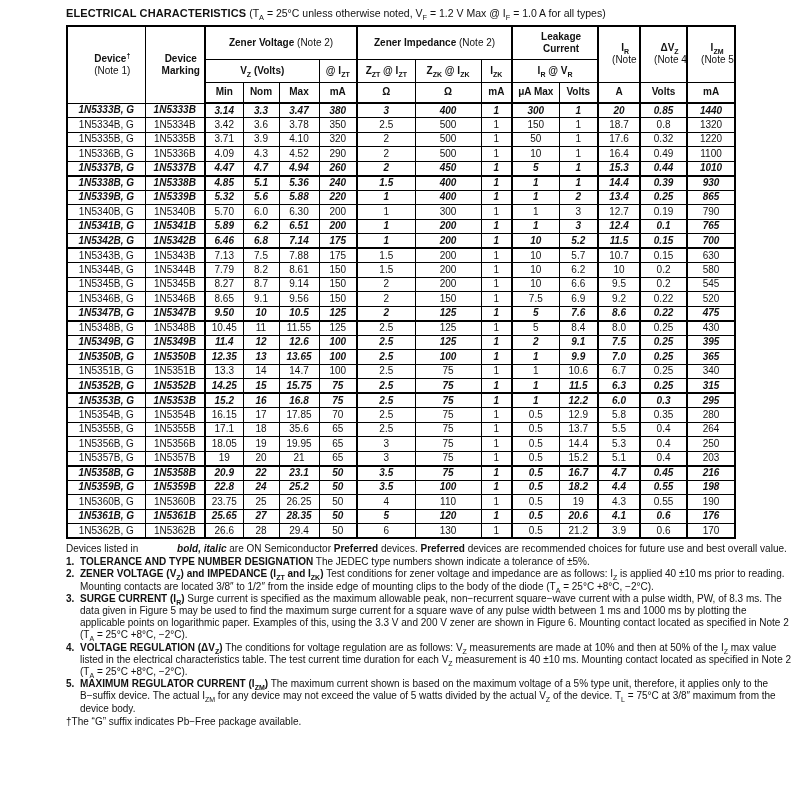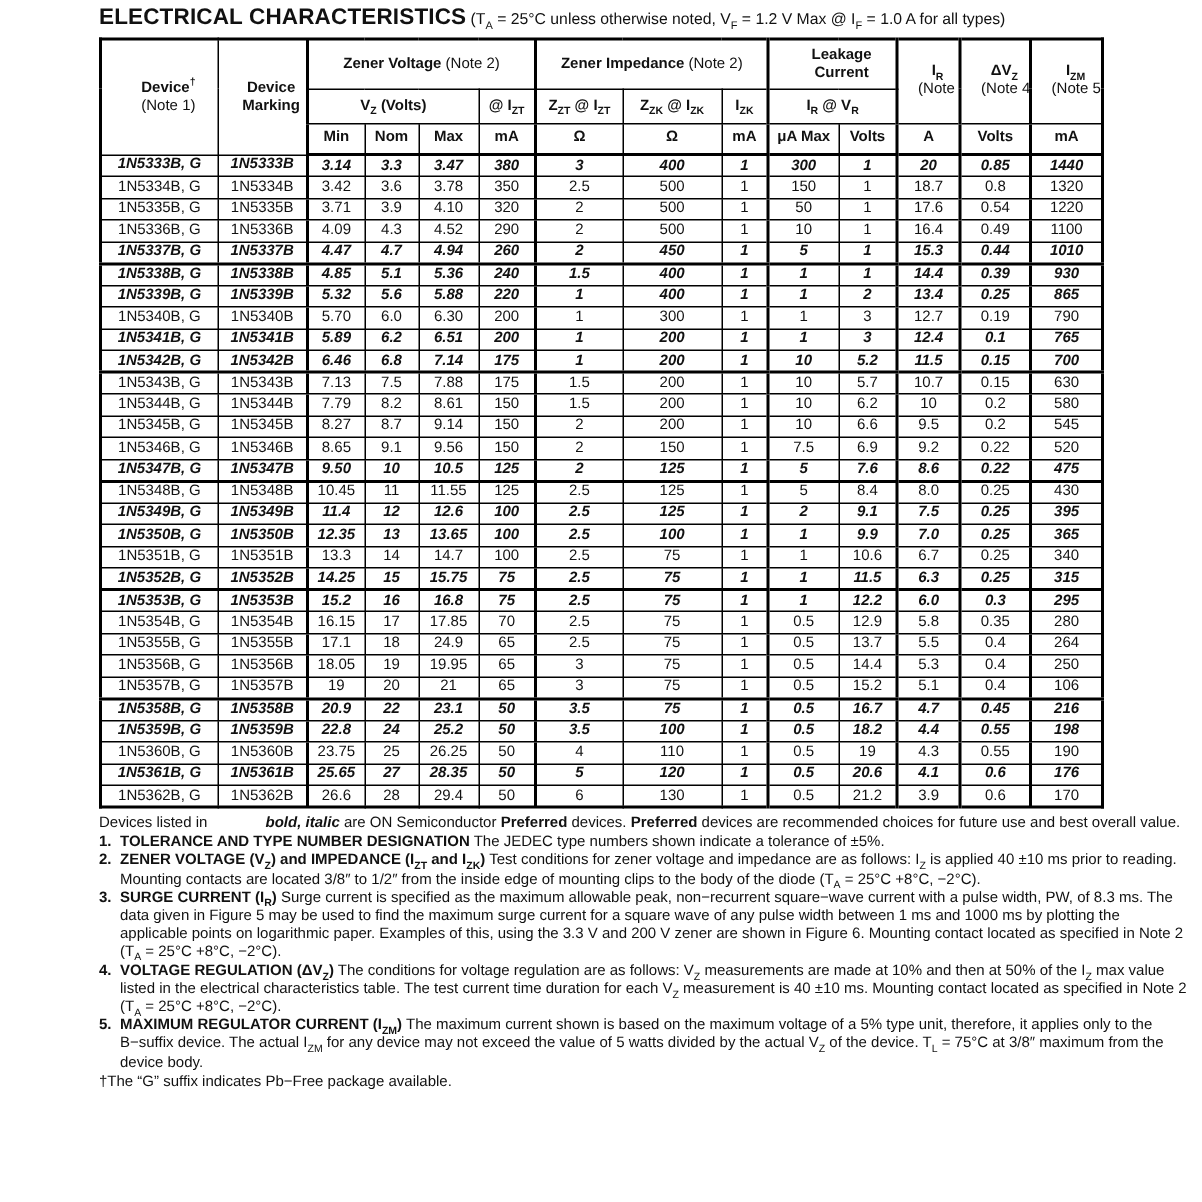--- a/index.html
+++ b/index.html
@@ -7,21 +7,21 @@
   body {
     width: 801px; height: 801px;
     font-family: "Liberation Sans", sans-serif;
     color: #111111;
     overflow: hidden;
   }
   .page { padding: 3px 8px 0 66px; }
 
   
   .title-line { white-space: nowrap; margin-bottom: 4px; }
-  .title-heading { font-weight: bold; font-size: 15px; letter-spacing: 0.1px; margin-top: 47px; }
+  .title-heading { font-weight: bold; font-size: 11px; letter-spacing: 0.1px; margin-top: 47px; }
   .title-cond { font-size: 10.5px; text-align: right; }
 
   sub, sup { font-size: 0.7em; line-height: 0; }
   .normal { font-weight: normal; }
 
   
   table.ec {
     border-collapse: collapse;
     table-layout: fixed;
     width: 668px;
@@ -183,21 +183,21 @@
           <td>3.71</td>
           <td>3.9</td>
           <td>4.10</td>
           <td>320</td>
           <td>2</td>
           <td>500</td>
           <td>1</td>
           <td>50</td>
           <td>1</td>
           <td>17.6</td>
-          <td>0.54</td>
+          <td>0.32</td>
           <td>1220</td>
         </tr>
         <tr>
           <td>1N5336B, G</td>
           <td>1N5336B</td>
           <td>4.09</td>
           <td>4.3</td>
           <td>4.52</td>
           <td>290</td>
           <td>2</td>
@@ -495,21 +495,21 @@
           <td>12.9</td>
           <td>5.8</td>
           <td>0.35</td>
           <td>280</td>
         </tr>
         <tr>
           <td>1N5355B, G</td>
           <td>1N5355B</td>
           <td>17.1</td>
           <td>18</td>
-          <td>24.9</td>
+          <td>35.6</td>
           <td>65</td>
           <td>2.5</td>
           <td>75</td>
           <td>1</td>
           <td>0.5</td>
           <td>13.7</td>
           <td>5.5</td>
           <td>0.4</td>
           <td>264</td>
         </tr>
@@ -536,21 +536,21 @@
           <td>20</td>
           <td>21</td>
           <td>65</td>
           <td>3</td>
           <td>75</td>
           <td>1</td>
           <td>0.5</td>
           <td>15.2</td>
           <td>5.1</td>
           <td>0.4</td>
-          <td>106</td>
+          <td>203</td>
         </tr>
         <tr class="preferred">
           <td>1N5358B, G</td>
           <td>1N5358B</td>
           <td>20.9</td>
           <td>22</td>
           <td>23.1</td>
           <td>50</td>
           <td>3.5</td>
           <td>75</td>

